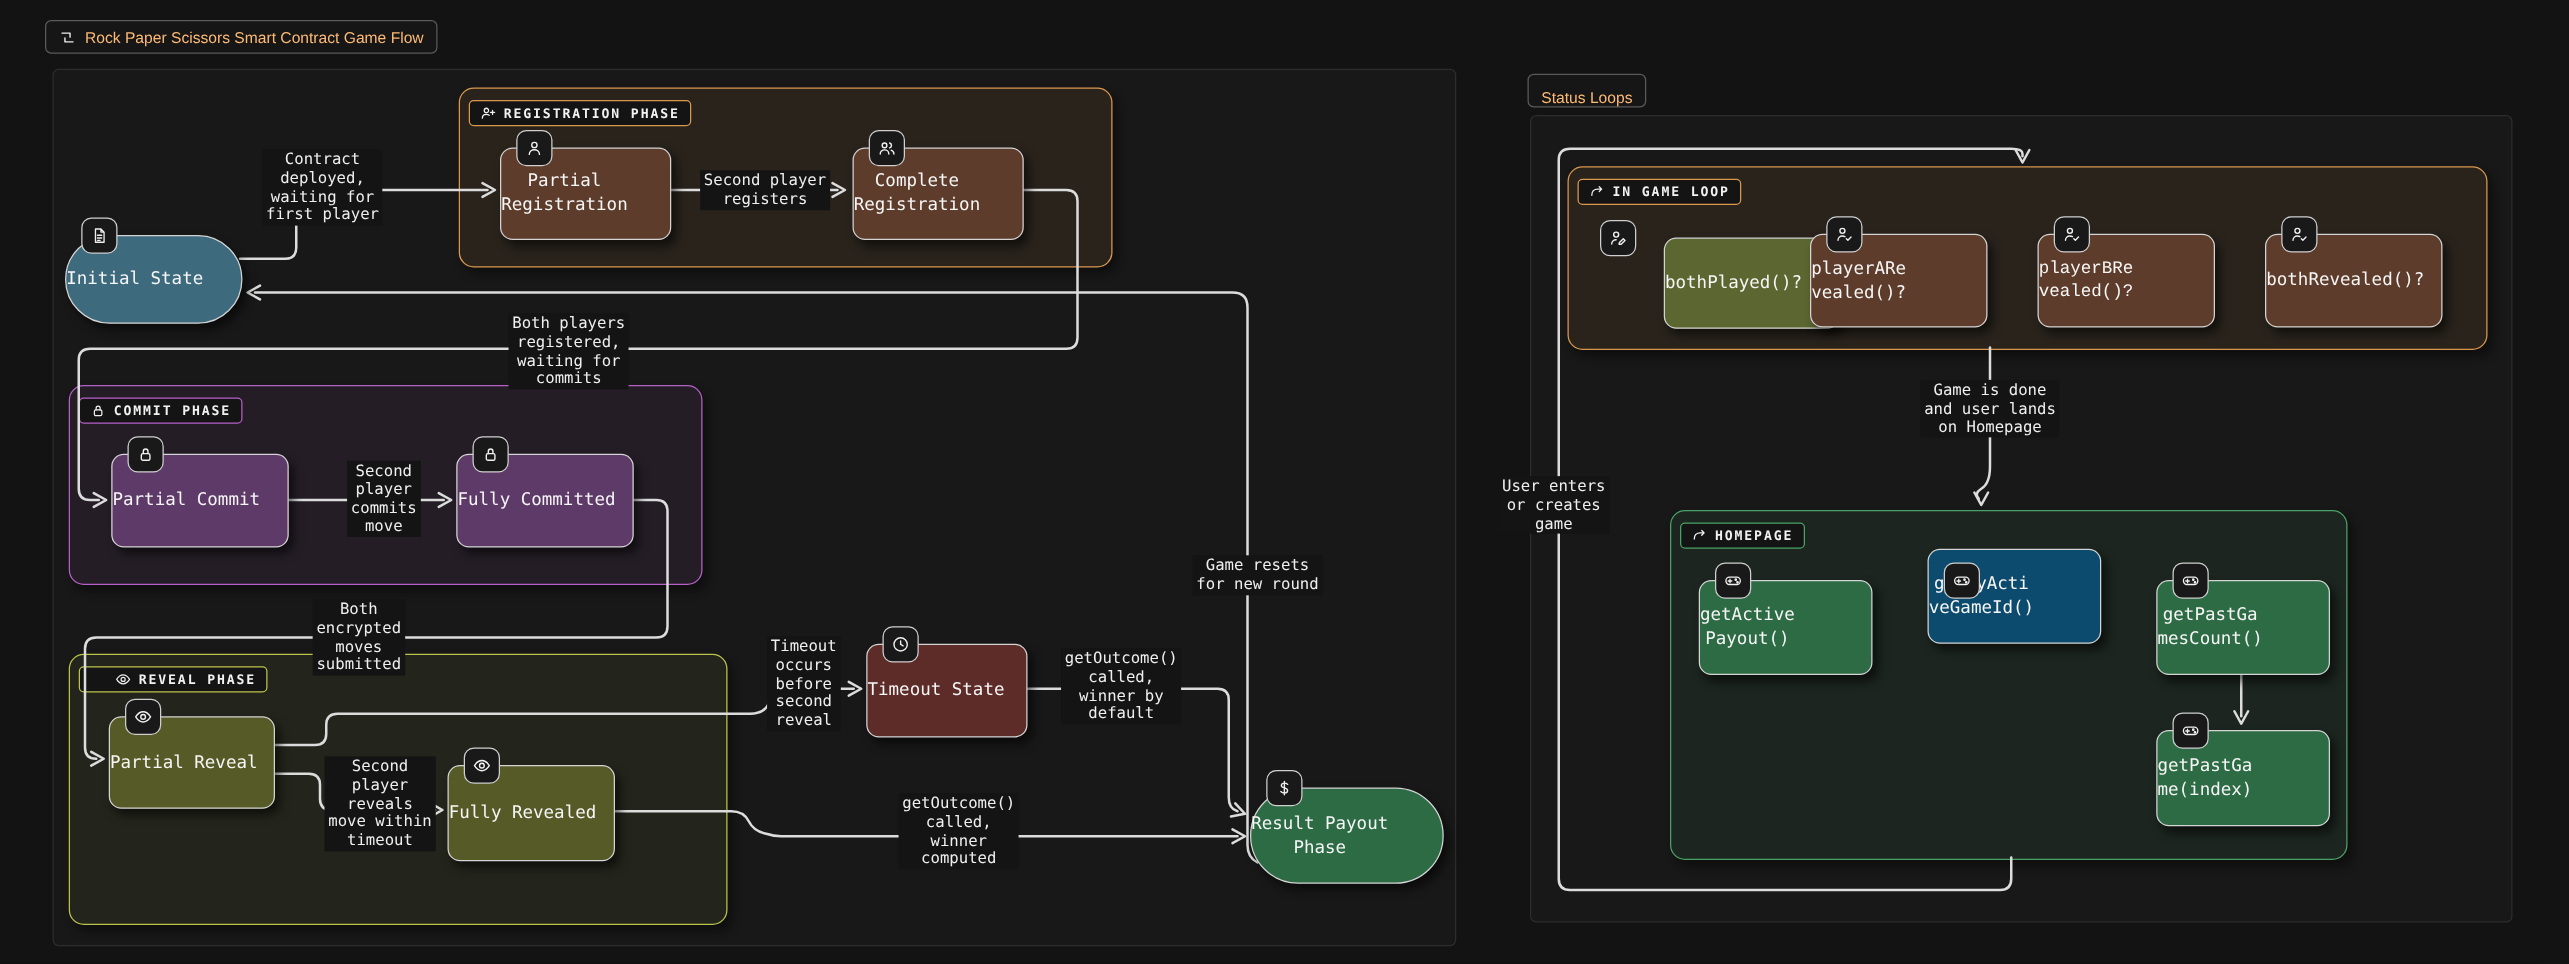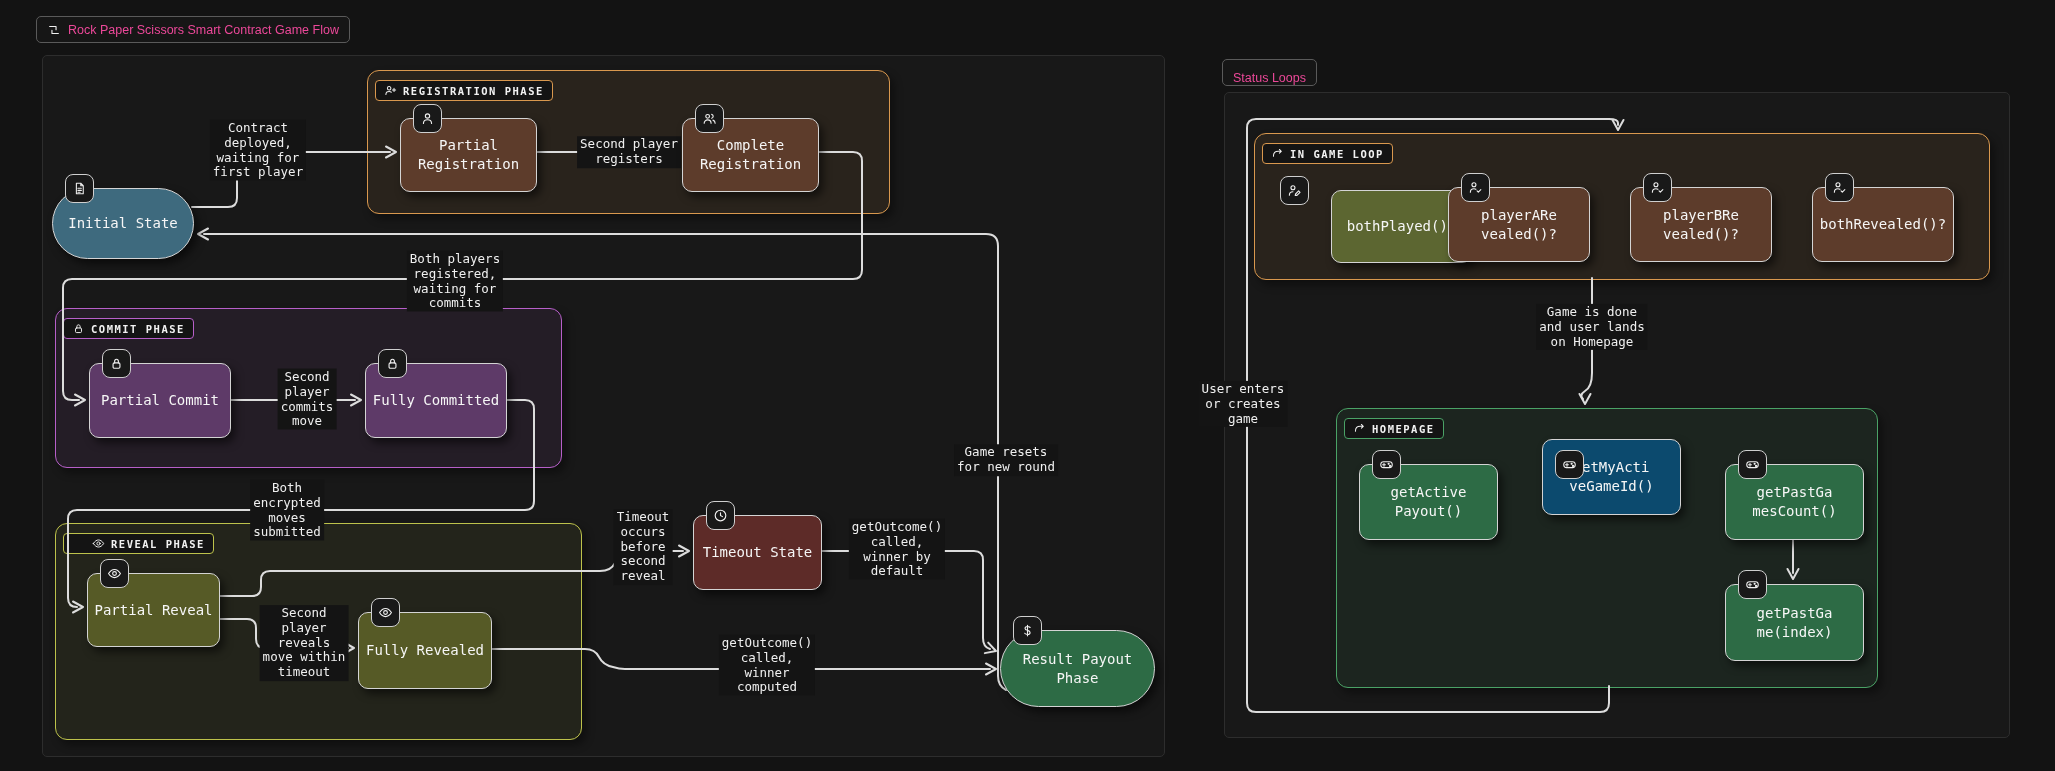--- a/index.html
+++ b/index.html
@@ -1,26 +1,26 @@
 <!DOCTYPE html>
 <html><head>
 <meta charset="utf-8">
 <style>
   html,body{margin:0;padding:0;background:#0f0f0f;overflow:hidden;}
   #canvas{position:relative;font-family:"DejaVu Sans Mono","Liberation Mono",monospace;}
   .panel{position:absolute;background:#181818;border:1px solid #2d2d2d;border-radius:5px;}
   .frame-chip{position:absolute;display:inline-flex;align-items:center;gap:7px;
     padding:4px 10px;border:1px solid #5a5a5a;border-radius:5px;background:#161616;
-    color:#ec4899;font-family:"Liberation Sans","DejaVu Sans",sans-serif;font-size:12.5px;white-space:nowrap;box-sizing:border-box;}
+    color:#fdba74;font-family:"Liberation Sans","DejaVu Sans",sans-serif;font-size:12.5px;white-space:nowrap;box-sizing:border-box;}
   .container{position:absolute;border-radius:12px;border:1.7px solid;box-shadow:4px 5px 8px rgba(0,0,0,.4);}
   .group-chip{position:absolute;left:7px;top:9px;display:inline-flex;align-items:center;gap:6px;
     padding:3px 8px;border:1.3px solid;border-radius:4px;background:#141414;color:#f2f2f2;
     font-size:10.5px;font-weight:bold;letter-spacing:1.5px;white-space:nowrap;}
   .node{position:absolute;border:1.7px solid #d4d4d4;border-radius:10px;
-    box-shadow:4px 5px 8px rgba(0,0,0,.55);display:flex;align-items:center;justify-content:center;z-index:4;}
+    box-shadow:4px 5px 8px rgba(0,0,0,.55);display:flex;align-items:center;justify-content:flex-start;z-index:4;}
   .node.stadium{border-radius:999px;}
   .nlabel{color:#f6f6f6;font-size:14px;line-height:1.35;white-space:pre;text-align:center;}
   .badge{position:absolute;width:27px;height:27px;background:#191919;border:1.6px solid #cfcfcf;
     border-radius:8px;display:flex;align-items:center;justify-content:center;z-index:5;}
   .elabel{position:absolute;transform:translate(-50%,-50%);background:#141414;color:#efefef;
     font-size:12.5px;line-height:1.18;white-space:pre;text-align:center;padding:1px 3px;z-index:3;}
   .edgelayer{position:absolute;left:0;top:0;z-index:2;pointer-events:none;}
   .edgelayer path{pointer-events:visibleStroke;}
   .icon{display:block;}
   #symbols{position:absolute;width:0;height:0;overflow:hidden;}
@@ -215,21 +215,21 @@
       </g>
       <g>
         <path d="M1793,540 V573" fill="none" stroke="#dcdcdc" stroke-width="2" stroke-linecap="round" stroke-linejoin="round"></path>
         <path d="M-10,-5.5 L0,0 L-10,5.5" fill="none" stroke="#dcdcdc" stroke-width="2" stroke-linecap="round" stroke-linejoin="round" transform="translate(1793,579) rotate(90)"></path>
       </g>
     </svg>
     <div class="elabel" style="left: 258px; top: 150px;">Contract
 deployed,
 waiting for
 first player</div>
-    <div class="elabel" style="left: 629px; top: 152px;">Second player
+    <div class="elabel" style="left: 612px; top: 152px;">Second player
 registers</div>
     <div class="elabel" style="left: 455px; top: 281px;">Both players
 registered,
 waiting for
 commits</div>
     <div class="elabel" style="left: 307px; top: 399px;">Second
 player
 commits
 move</div>
     <div class="elabel" style="left: 287px; top: 510px;">Both
@@ -347,21 +347,21 @@
     </div>
     <div class="node" style="left: 1448px; top: 187px; width: 140px; height: 73px; background: rgb(93, 60, 43);">
       <div class="nlabel">playerARe
 vealed()?</div>
     </div>
     <div class="badge" style="left: 1461px; top: 173px; width: 27px; height: 27px;">
       <svg viewBox="0 0 24 24" class="icon" width="15" height="15">
         <use href="#i-user-check" xlink:href="#i-user-check"></use>
       </svg>
     </div>
-    <div class="node" style="left: 1630px; top: 187px; width: 140px; height: 73px; background: rgb(93, 60, 43);">
+    <div class="node" style="left: 1630px; top: 187px; width: 140px; height: 73px; background: rgb(93, 60, 43); font-family: Liberation Mono, monospace;">
       <div class="nlabel">playerBRe
 vealed()?</div>
     </div>
     <div class="badge" style="left: 1643px; top: 173px; width: 27px; height: 27px;">
       <svg viewBox="0 0 24 24" class="icon" width="15" height="15">
         <use href="#i-user-check" xlink:href="#i-user-check"></use>
       </svg>
     </div>
     <div class="node" style="left: 1812px; top: 187px; width: 140px; height: 73px; background: rgb(93, 60, 43);">
       <div class="nlabel">bothRevealed()?</div>

